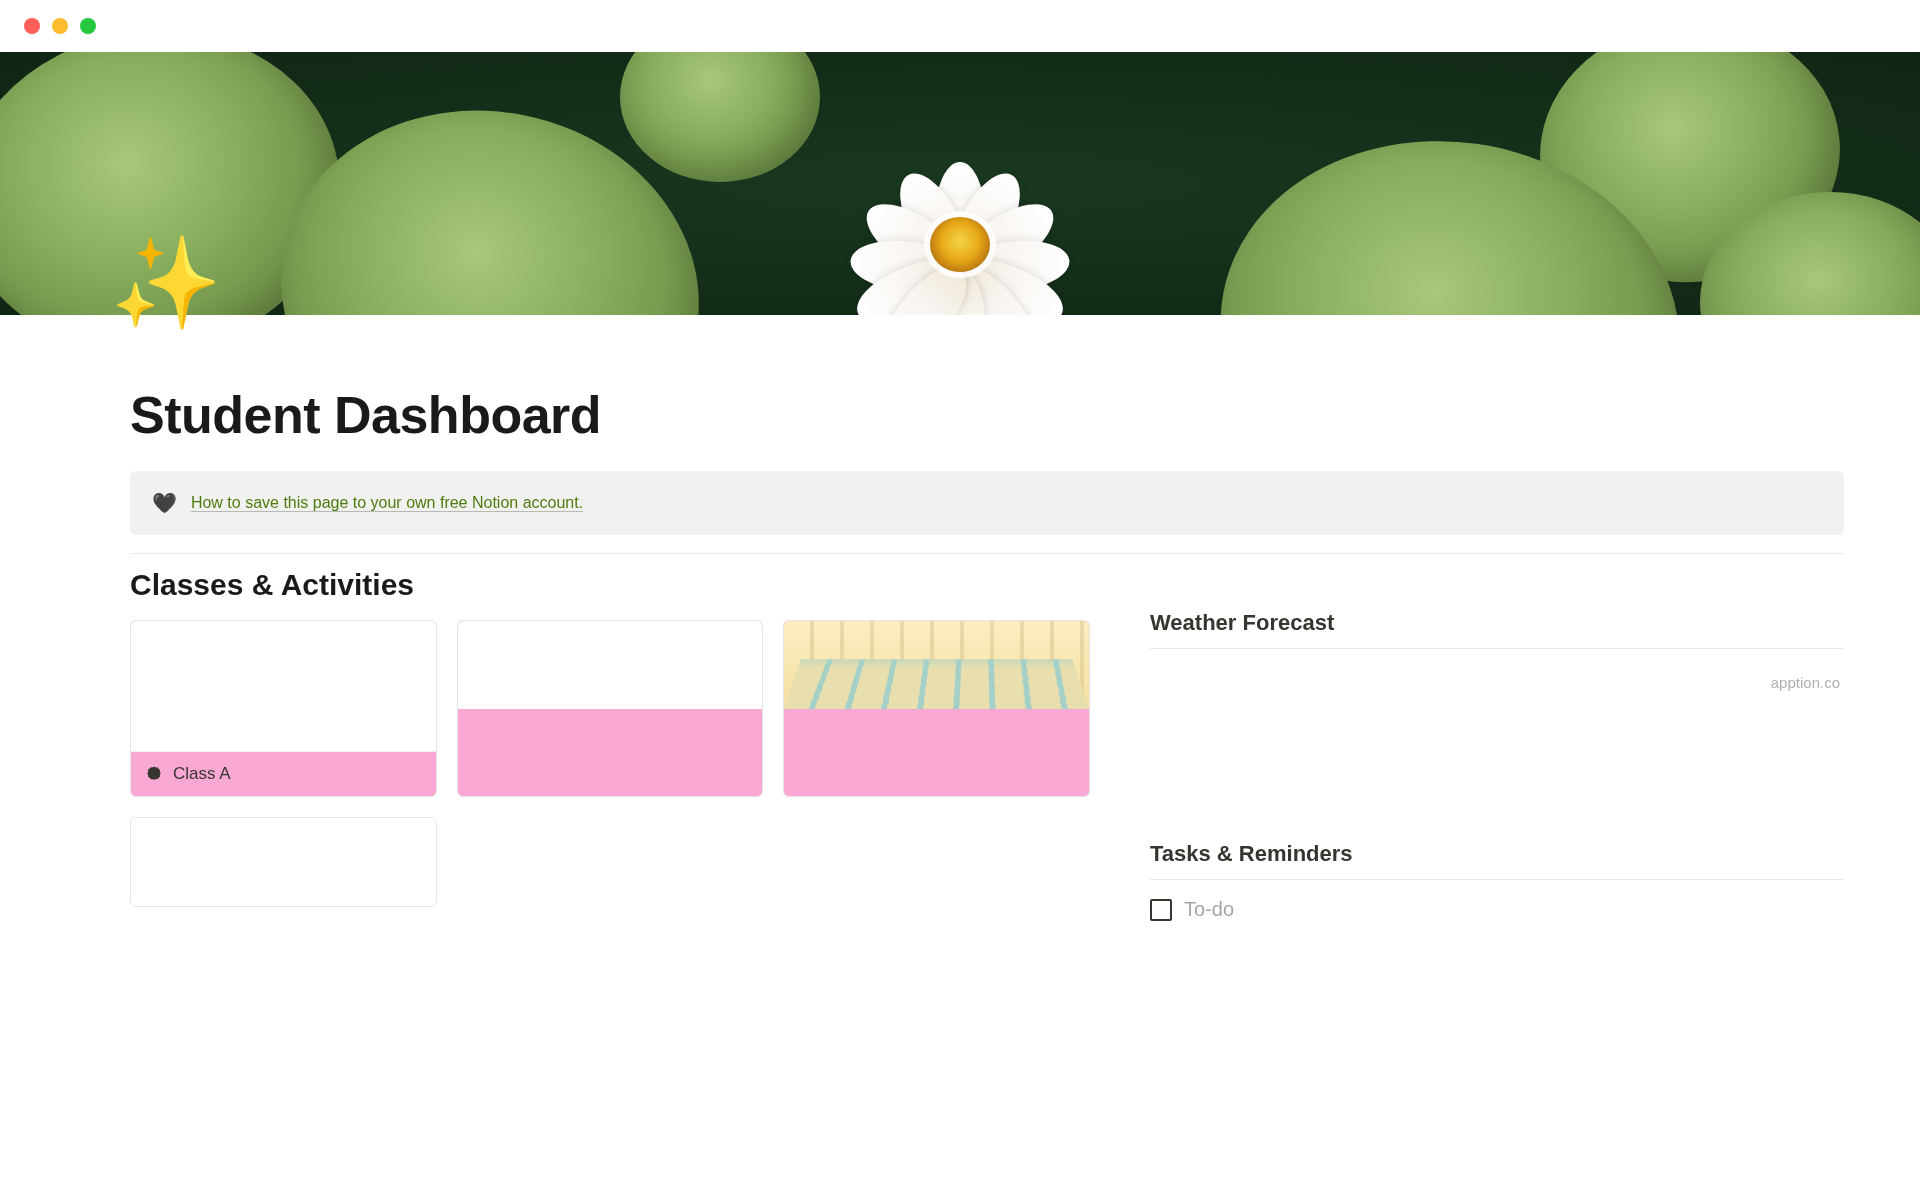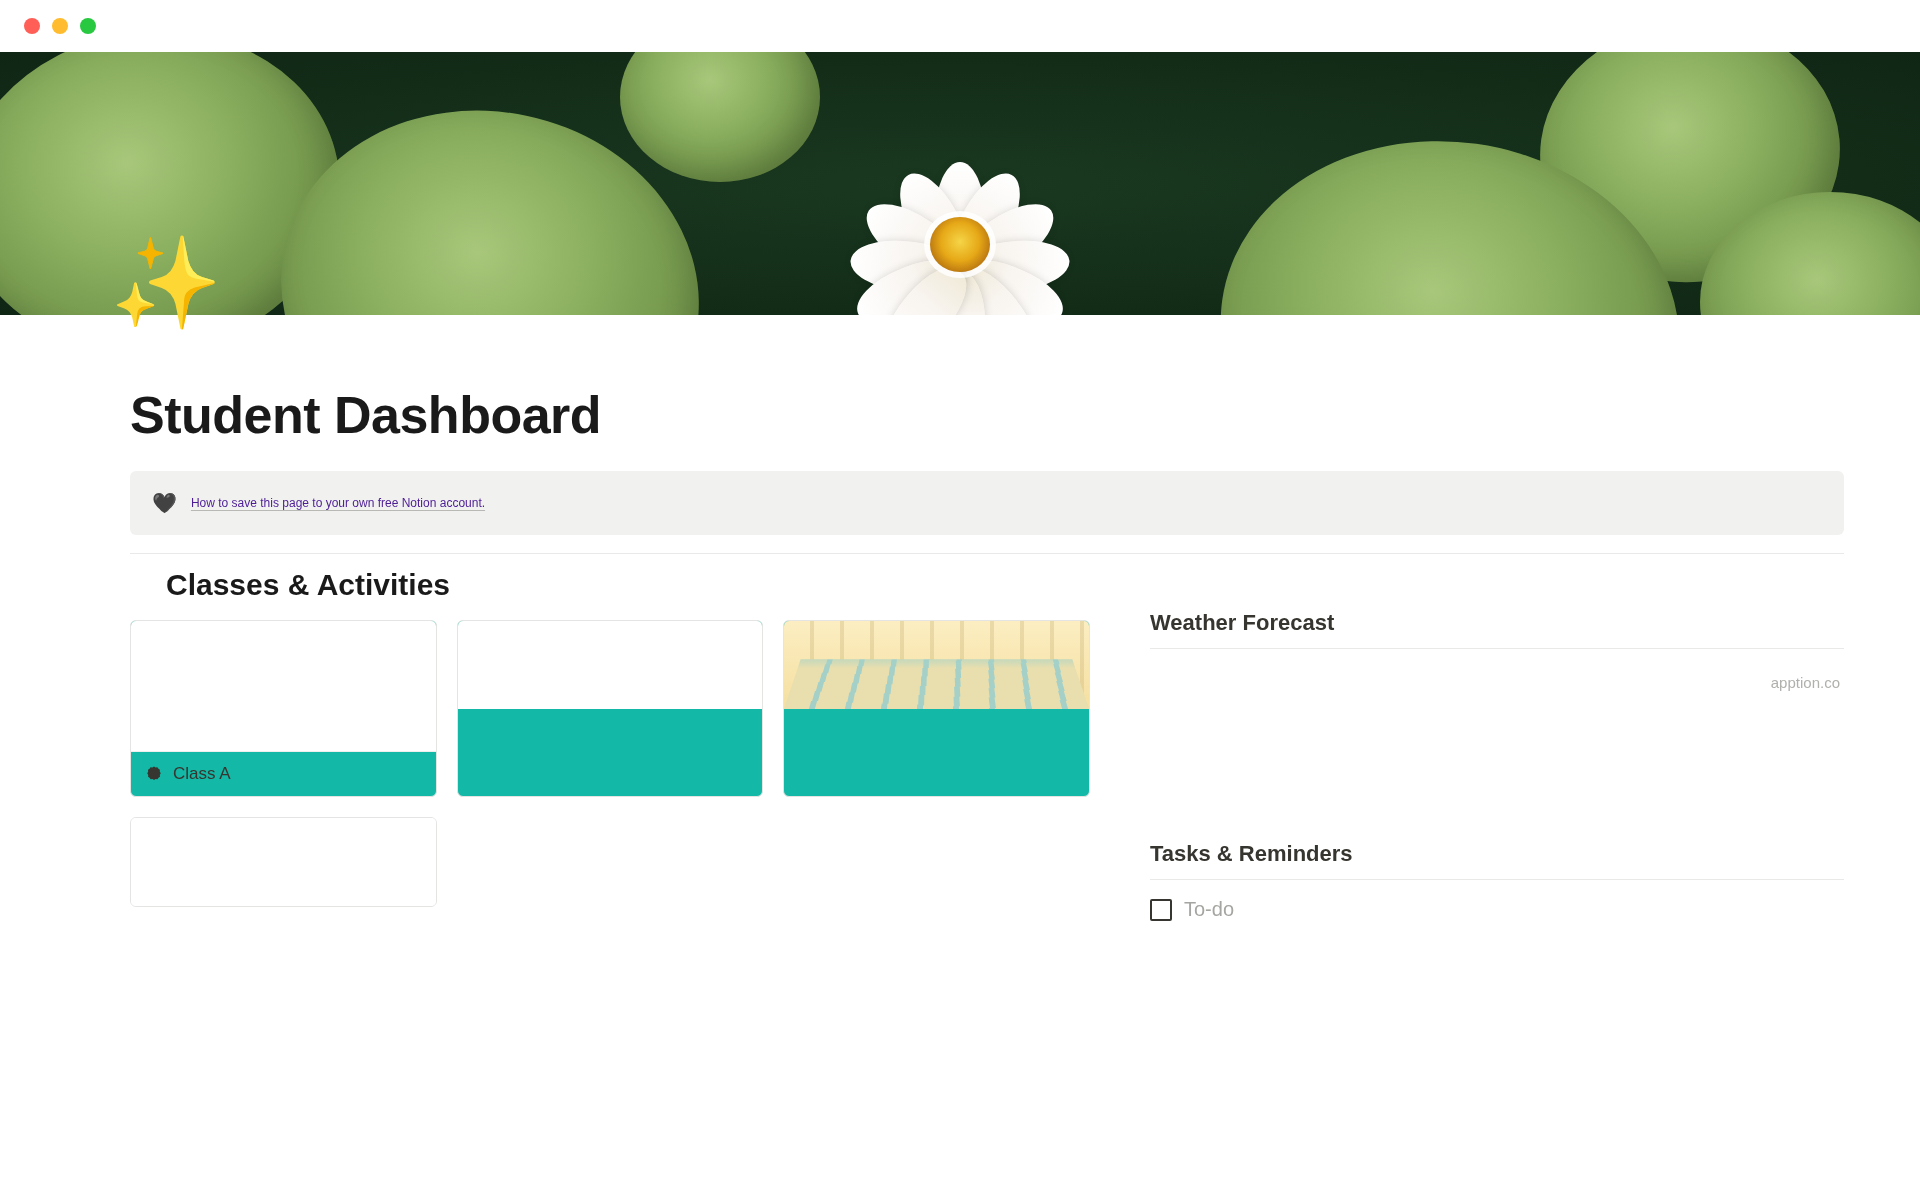--- a/index.html
+++ b/index.html
@@ -104,22 +104,22 @@
   .callout {
     display: flex;
     align-items: center;
     gap: 14px;
     background: #f1f1ef;
     border-radius: 6px;
     padding: 20px 22px;
     margin-bottom: 18px;
   }
   .callout-text {
-    font-size: 12px;
-    color: #4c1d95;
+    font-size: 16px;
+    color: #4d7c0f;
     text-decoration: underline;
     text-decoration-color: #b8b8b4;
     text-decoration-thickness: 1px;
     text-underline-offset: 3px;
   }
 
   .divider {
     border: none;
     border-top: 1px solid #e9e9e7;
     margin: 8px 0 0 0;
@@ -151,33 +151,32 @@
     margin-bottom: -1.5px;
     cursor: pointer;
   }
   .tab-icon svg { display: block; }
 
   .section-title {
     font-size: 30px;
     font-weight: 700;
     margin-bottom: 18px;
     color: #1a1a1a;
-    margin-left: 36px;
   }
 
   .cards {
     display: grid;
     grid-template-columns: repeat(3, 1fr);
     gap: 20px;
   }
   .card {
     border: 1px solid #e4e4e2;
     border-radius: 6px;
     overflow: hidden;
-    background: #14b8a6;
+    background: #f9a8d4;
     cursor: pointer;
   }
   .card-cover { height: 130px; width: 100%; }
   .blank-cover { background: #ffffff; }
   .card-footer {
     display: flex;
     align-items: center;
     gap: 10px;
     padding: 12px 14px;
     border-top: 1px solid #efefed;

